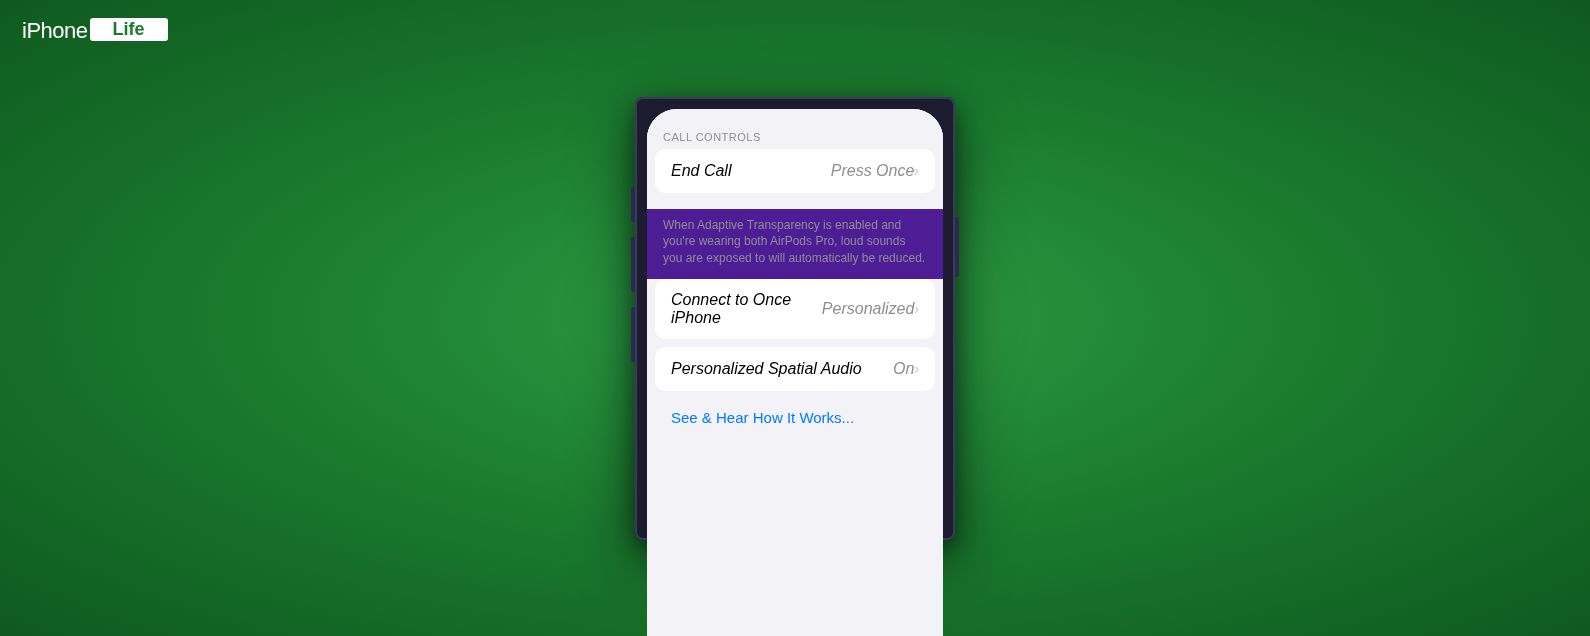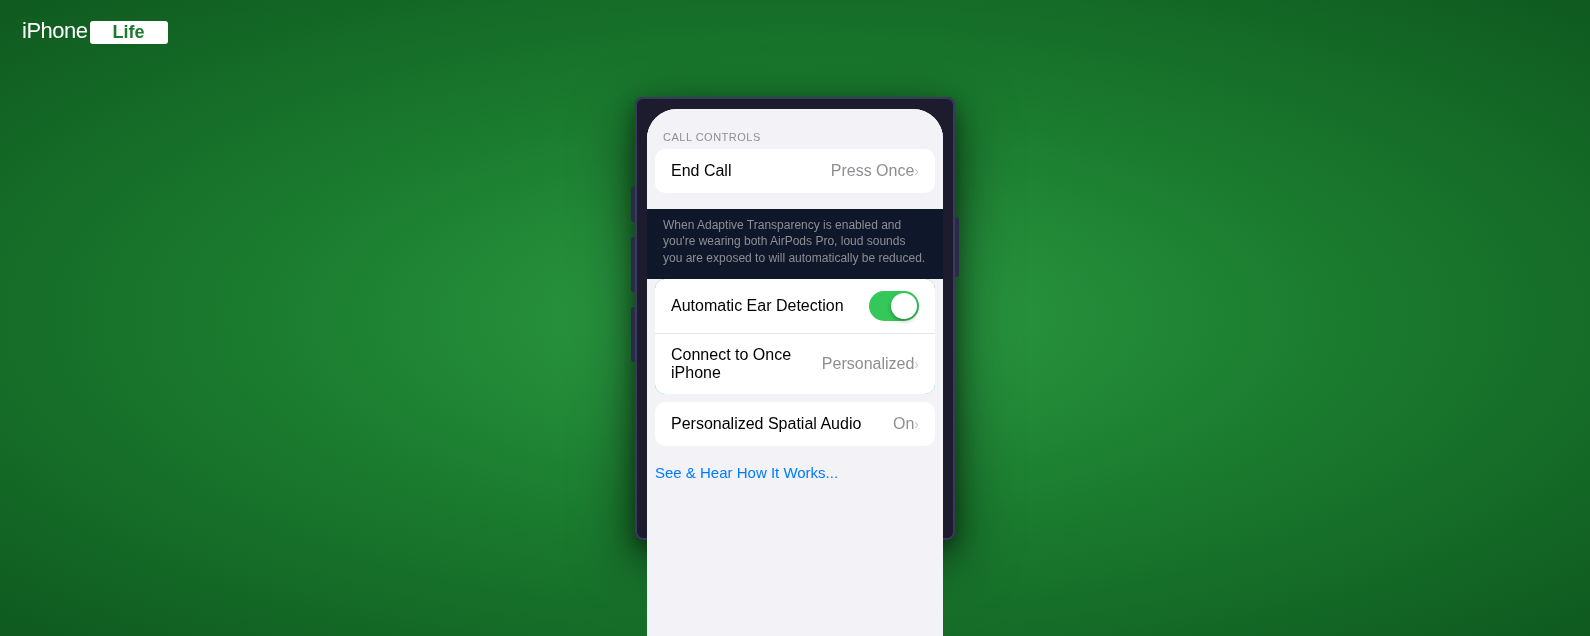--- a/index.html
+++ b/index.html
@@ -20,21 +20,21 @@
       position: absolute;
       inset: 0;
       background: radial-gradient(ellipse at center, #2d9e45 0%, #1a7a2e 50%, #0f5a1f 100%);
     }
 
     .iphone-life-logo {
       position: absolute;
       top: 18px;
       left: 22px;
       display: flex;
-      align-items: flex-end;
+      align-items: flex-start;
       gap: 0;
     }
 
     .logo-iphone {
       color: white;
       font-size: 22px;
       font-weight: 400;
       letter-spacing: -0.5px;
     }
 
@@ -134,20 +134,21 @@
       text-transform: uppercase;
       letter-spacing: 0.5px;
       background: #f2f2f7;
     }
 
     .settings-group {
       background: #14b8a6;
       border-radius: 10px;
       margin: 0 8px 8px;
       overflow: hidden;
+      font-style: italic;
     }
 
     .settings-row {
       display: flex;
       align-items: center;
       justify-content: space-between;
       padding: 12px 16px;
       background: white;
       border-bottom: 0.5px solid #e5e5ea;
       min-height: 44px;
@@ -196,27 +197,27 @@
       top: 2px;
       right: 2px;
       box-shadow: 0 2px 4px rgba(0,0,0,0.3);
     }
 
     .description-text {
       padding: 8px 16px 12px;
       font-size: 12px;
       color: #8e8e93;
       line-height: 1.4;
-      background: #0f172a;
+      background: #4c1d95;
     }
 
     .link-text {
       color: #007aff;
       font-size: 15px;
-      padding: 10px 8px;
+      padding: 10px 24px;
     }
 
     .spacer {
       height: 8px;
       background: #f2f2f7;
     }
 
     .top-spacer {
       height: 10px;
     }
@@ -255,24 +256,20 @@
           </div>
         </div>
 
         <div class="spacer"></div>
 
 
         <div class="description-text">When Adaptive Transparency is enabled and you're wearing both AirPods Pro, loud sounds you are exposed to will automatically be reduced.</div>
 
         <div class="settings-group">
           <div class="settings-row">
-            <span class="row-label">Automatic Ear Detection</span>
-            <div class="toggle"></div>
-          </div>
-          <div class="settings-row">
             <span class="row-label">Connect to Once iPhone</span>
             <div class="row-right">
               <span>Personalized</span>
               <span class="chevron">›</span>
             </div>
           </div>
         </div>
 
 
 

